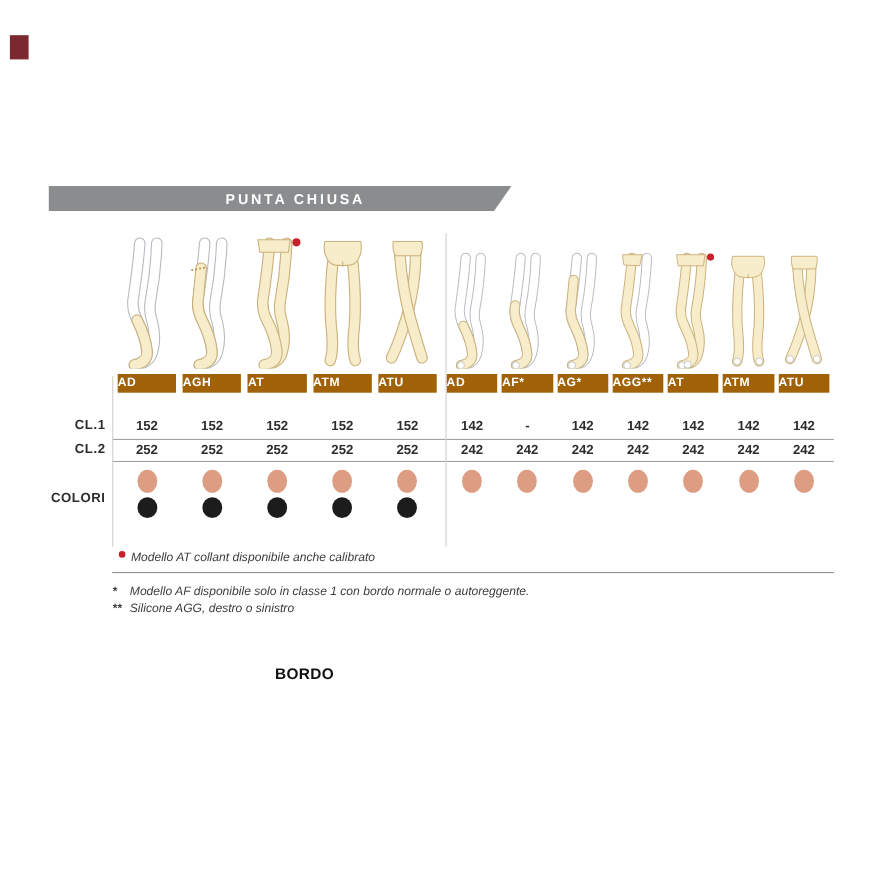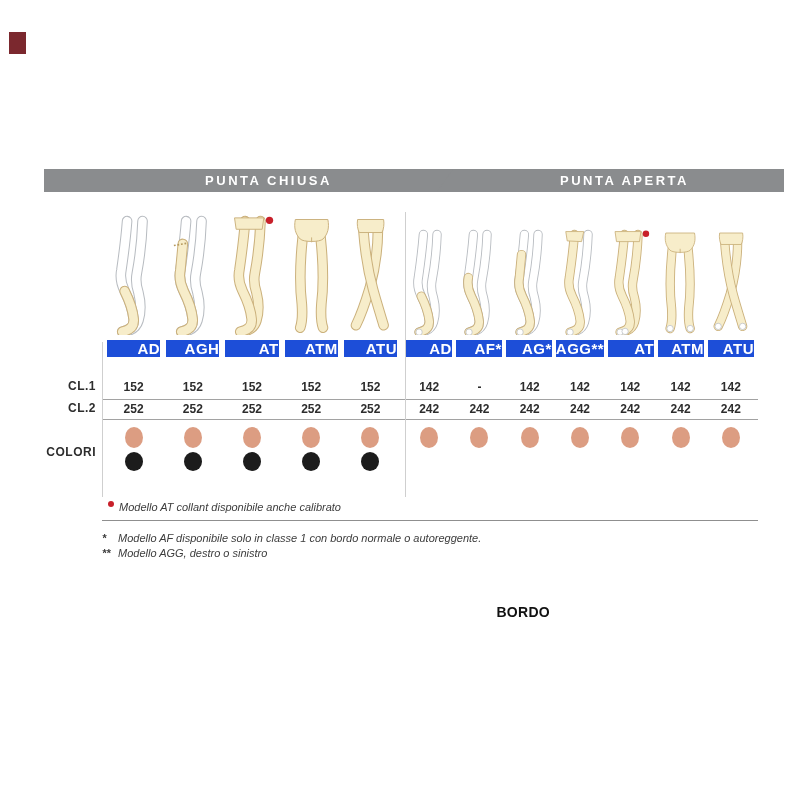--- a/index.html
+++ b/index.html
@@ -17,52 +17,49 @@
   .figs{top:213px;height:122px;}
   .codes{top:340px;height:17px;}
   .cl1r{top:379px;height:16px;}
   .cl2r{top:401px;height:16px;}
   .tanrow{top:427px;height:21px;}
   .blackrow{top:452px;height:19px;}
   .fcell{flex:1;display:flex;align-items:flex-end;justify-content:center;}
   .fcell svg{width:100%;height:122px;display:block;}
   .ccell{flex:1;padding:0 3px;}
   .s1 .ccell{padding:0 2px;}
-  .cbox{background:#1d4ed8;color:#fff;height:17px;line-height:17px;text-align:right;
-        font-weight:bold;font-size:15px;letter-spacing:0.5px;}
+  .cbox{background:#a16207;color:#fff;height:17px;line-height:17px;text-align:left;
+        font-weight:bold;font-size:11px;letter-spacing:0.5px;}
   .vcell{flex:1;text-align:center;font-weight:bold;font-size:12px;color:#2d2d2d;line-height:16px;}
   .dcell{flex:1;display:flex;justify-content:center;align-items:center;}
   .dot-tan{width:18px;height:21px;border-radius:50%;}
   .dot-black{width:18px;height:19px;border-radius:50%;}
   .rowlabel{position:absolute;left:26px;width:70px;text-align:right;font-weight:bold;
             font-size:12px;color:#2d2d2d;letter-spacing:0.5px;}
   .hrule{position:absolute;left:102px;width:656px;height:1px;background:#a2a2a2;}
   .vline{position:absolute;width:1px;background:#cfcfcf;}
   .dotnote{position:absolute;left:108px;top:501px;font-style:italic;font-size:11px;color:#3c3c3c;
            display:flex;align-items:flex-start;gap:5px;}
   .rednote-dot{width:6px;height:6px;border-radius:50%;display:inline-block;}
   .starnotes{position:absolute;left:102px;top:531px;font-style:italic;font-size:11px;color:#3c3c3c;}
   .starline{display:flex;line-height:15px;}
   .starline .mk{width:16px;text-align:left;font-weight:bold;flex:0 0 16px;}
-  .footer{position:absolute;left:250px;top:604px;width:300px;text-align:right;color:#111;}
+  .footer{position:absolute;left:250px;top:604px;width:300px;text-align:left;color:#111;}
   .footer .ft{font-weight:bold;font-size:14px;letter-spacing:0.3px;}
   .footer .fs{font-size:13px;margin-top:3px;color:#222;}
 </style>
 </head>
 <body>
 
 <div class="canvas">
 
   <div class="logo" style="background: rgb(123, 40, 46);"></div>
 
   <div class="bar bar-left">
     <span>PUNTA CHIUSA</span>
-  </div>
-  <div class="bar bar-right">
-    <span>PUNTA APERTA</span>
   </div>
 
   <div id="figs-0" class="frow figs s0">
       <div class="fcell">
         <svg viewBox="0 0 70 150" preserveAspectRatio="xMidYMax meet">
           <path d="M46,10 C45,38 42,58 39,74 C37,84 39,92 41,98 C44,110 44,122 41,132 C39,139 34,143 28,145" fill="none" stroke="#b8bcc1" stroke-width="13" stroke-linecap="round" stroke-linejoin="round"></path>
           <path d="M46,10 C45,38 42,58 39,74 C37,84 39,92 41,98 C44,110 44,122 41,132 C39,139 34,143 28,145" fill="none" stroke="#ffffff" stroke-width="10.5" stroke-linecap="round" stroke-linejoin="round"></path>
           <path d="M27,10 C25,36 22,56 20,70 C18,80 20,88 24,96 C30,108 34,120 35,130 C36,139 31,144 21,146" fill="none" stroke="#b8bcc1" stroke-width="13" stroke-linecap="round" stroke-linejoin="round"></path>
           <path d="M27,10 C25,36 22,56 20,70 C18,80 20,88 24,96 C30,108 34,120 35,130 C36,139 31,144 21,146" fill="none" stroke="#ffffff" stroke-width="10.5" stroke-linecap="round" stroke-linejoin="round"></path>
           <path d="M24,96 C30,108 34,120 35,130 C36,139 31,144 21,146" fill="none" stroke="#cbb17c" stroke-width="13" stroke-linecap="round" stroke-linejoin="round"></path>
@@ -336,21 +333,21 @@
     <span>Modello AT collant disponibile anche calibrato</span>
   </div>
 
   <div class="starnotes">
     <div class="starline">
       <span class="mk">*</span>
       <span>Modello AF disponibile solo in classe 1 con bordo normale o autoreggente.</span>
     </div>
     <div class="starline">
       <span class="mk">**</span>
-      <span>Modello AGG, destro o sinistro</span>
+      <span>Silicone AGG, destro o sinistro</span>
     </div>
   </div>
 
   <div class="footer">
     <div class="ft">BORDO</div>
   </div>
 
 </div>
 
 </body></html>

